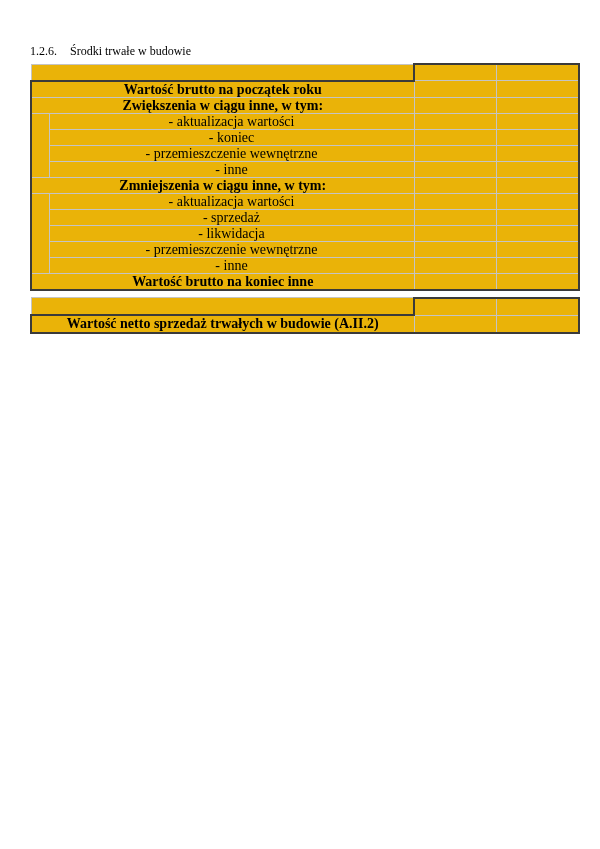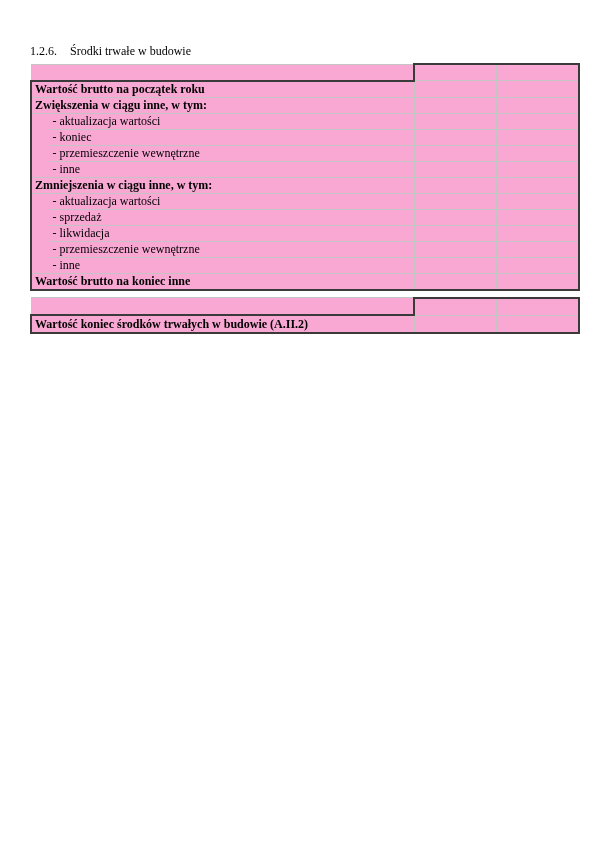--- a/index.html
+++ b/index.html
@@ -4,20 +4,21 @@
 <style>
   html, body { margin: 0; padding: 0; background: #ffffff; }
   .page {
     position: relative;
     width: 600px;
     height: 849px;
     background: #ffffff;
     font-family: "Liberation Serif", serif;
     color: #000000;
     overflow: hidden;
+    text-align: center;
   }
   .doc-title {
     position: absolute;
     left: 30px;
     top: 45px;
     font-size: 12px;
     line-height: 13px;
     white-space: nowrap;
   }
   .doc-title .num { display: inline-block; margin-right: 13px; }
@@ -30,26 +31,26 @@
   }
   table.form {
     border-collapse: collapse;
     table-layout: fixed;
     width: 548px;
   }
   table.form td {
     border: 1px solid #c4c4c4;
     height: 15px;
     line-height: 15px;
-    font-size: 12px;
+    font-size: 14px;
     padding: 0 3px;
     overflow: hidden;
     white-space: nowrap;
     vertical-align: middle;
-    background: #f9a8d4;
+    background: #eab308;
   }
   td.spacer { border: none; background: #ffffff; }
   td.hdr { height: 16px; }
   td.bg { background: #f0f0f0; }
   td.section {
     font-weight: bold;
     background: #f0f0f0;
   }
   td.sub { padding-left: 5px; }
   td.indent { padding: 0; }
@@ -167,21 +168,21 @@
           <col style="width:82px">
           <col style="width:83px">
       </colgroup>
       <tbody>
         <tr>
           <td class="spacer" colspan="2"></td>
           <td class="hdr bg dk-t dk-l"></td>
           <td class="hdr bg dk-t dk-r"></td>
         </tr>
         <tr>
-          <td class="section dk-l dk-t dk-b" colspan="2">Wartość koniec środków trwałych w budowie (A.II.2)</td>
+          <td class="section dk-l dk-t dk-b" colspan="2">Wartość netto sprzedaż trwałych w budowie (A.II.2)</td>
           <td class="bg dk-b"></td>
           <td class="bg dk-r dk-b"></td>
         </tr>
       </tbody>
     </table>
 
   </div>
 </div>
 
 </body></html>

